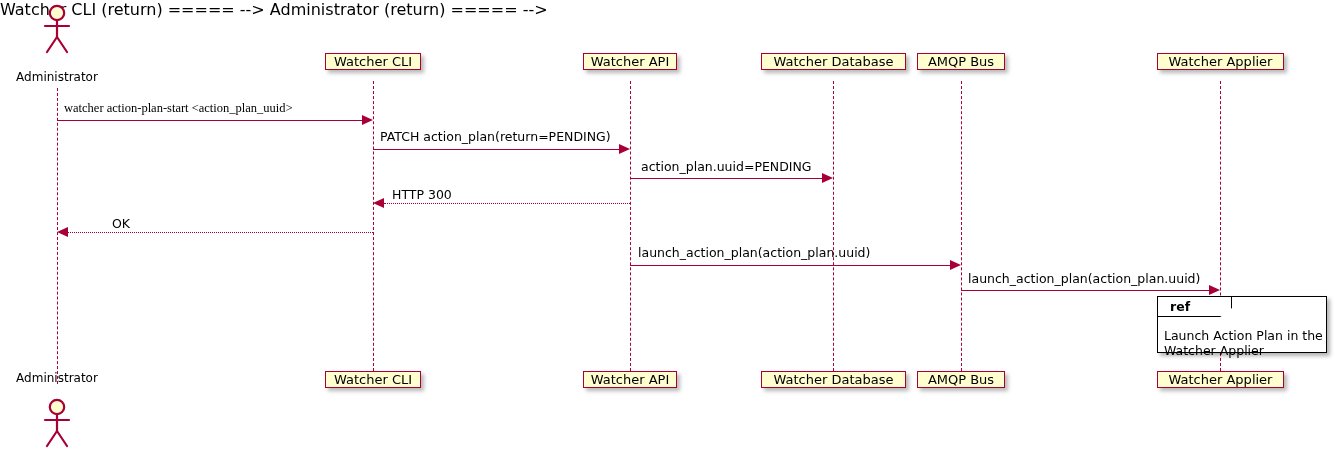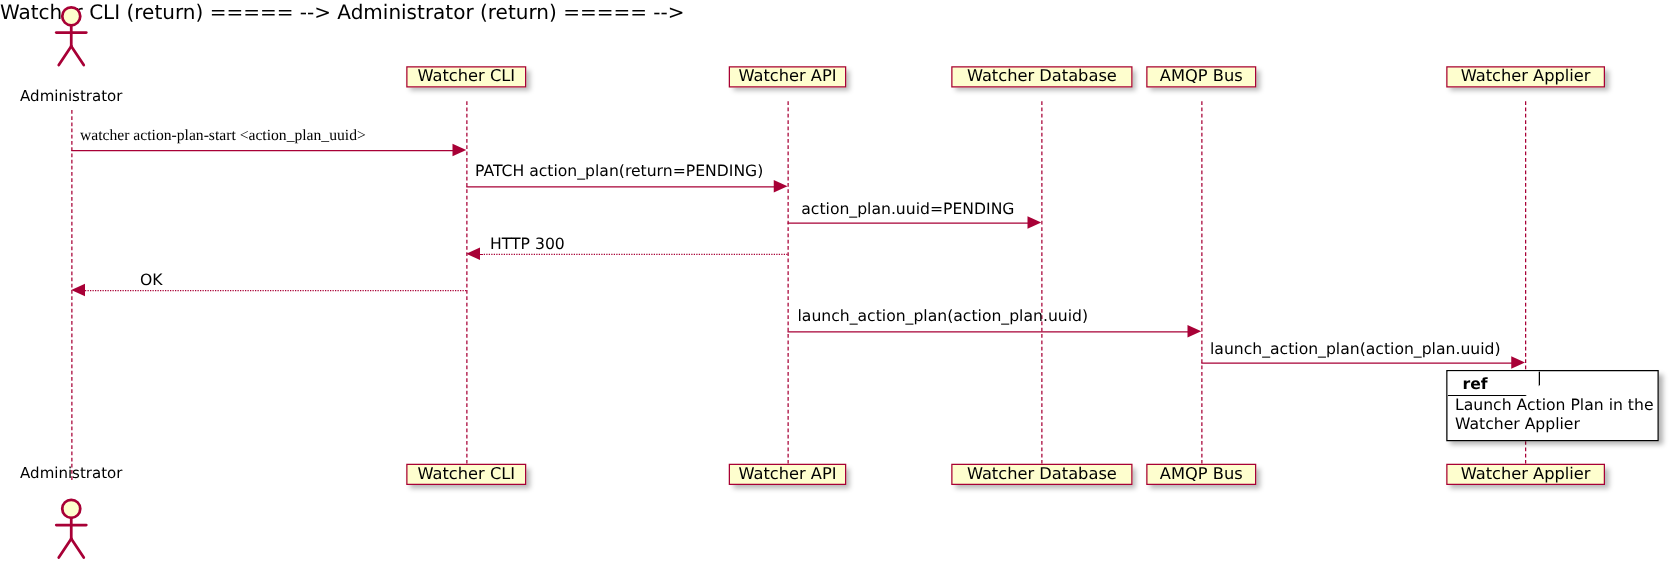--- a/index.html
+++ b/index.html
@@ -220,17 +220,17 @@
   
   <div class="msg-line" style="left:961px; top:290px; width:249px;"></div>
   <div class="arrow-r" style="left:1209px; top:285px;"></div>
   <div class="msg-label" style="left:968px; top:273px;">launch_action_plan(action_plan.uuid)</div>
 
   
   <div class="refbox" style="left:1157px; top:296px; width:170px; height:57px;">
     <div class="ref-tab" style="width:74px; height:20px;">
       <span>ref</span>
     </div>
-    <div class="ref-body" style="left:6px; top:19px; width:162px;">Launch Action Plan in the
+    <div class="ref-body" style="left:6px; top:31px; width:162px;">Launch Action Plan in the
 Watcher Applier</div>
   </div>
 
 </div>
 
 </body></html>

